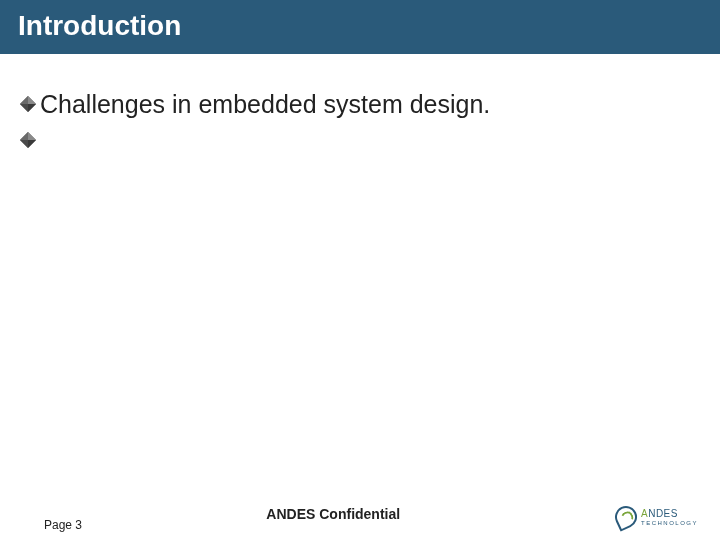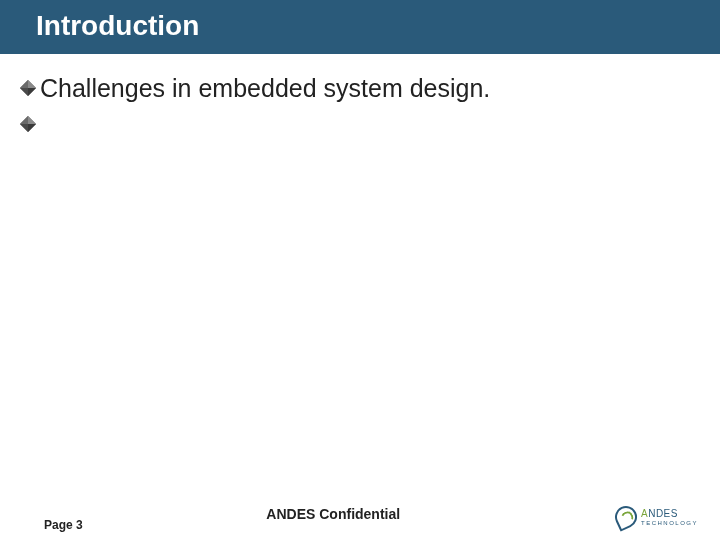--- a/index.html
+++ b/index.html
@@ -1,26 +1,27 @@
 <!DOCTYPE html>
 <html><head>
 <meta charset="utf-8">
 <style>
   * { margin: 0; padding: 0; box-sizing: border-box; }
   html, body { width: 720px; height: 540px; font-family: Arial, Helvetica, sans-serif; background: #fff; overflow: hidden; }
   .slide { width: 720px; height: 540px; position: relative; background: #fff; }
   .title-bar {
     background: #2a5a7a;
     color: #fff;
-    padding: 10px 0 12px 36px;
+    padding: 10px 0 12px 18px;
     font-size: 28px;
     font-weight: bold;
   }
   .content {
     padding: 18px 24px 0 18px;
+    margin-top: 16px;
   }
   .bullet-row {
     display: flex;
     align-items: flex-start;
     margin-bottom: 2px;
   }
   .bullet-icon {
     flex: 0 0 auto;
     margin-right: 2px;
     margin-top: 6px;
@@ -35,21 +36,21 @@
     left: 0; right: 0; bottom: 14px;
     height: 24px;
     display: flex;
     align-items: center;
   }
   .page-label {
     position: absolute;
     left: 44px;
     font-size: 12px;
     color: #222;
-    font-weight: bold;
+    font-weight: normal;
     margin-top: 22px;
   }
   .confidential {
     position: absolute;
     left: 50%;
     transform: translateX(-70%);
     font-size: 14px;
     color: #222;
     font-weight: bold;
   }

